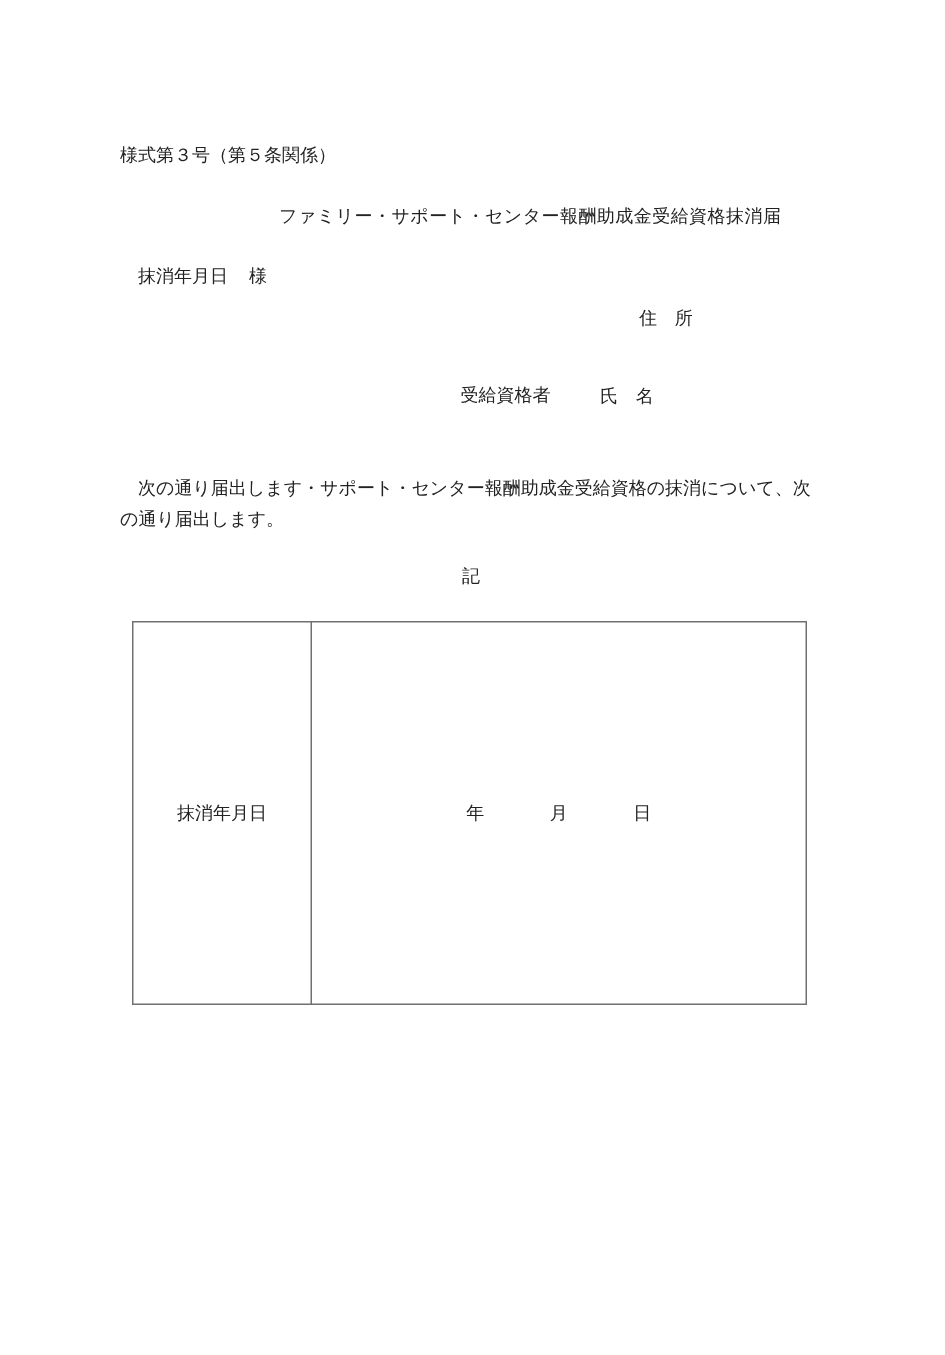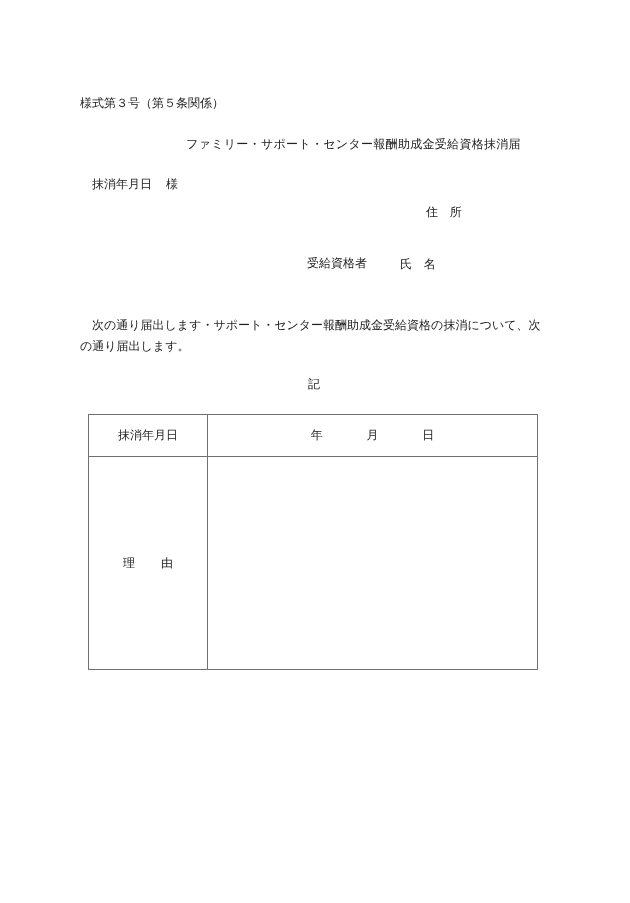--- a/index.html
+++ b/index.html
@@ -81,18 +81,14 @@
     <td>
       <span class="date-parts">
         <span>年</span>
         <span class="gap"></span>
         <span>月</span>
         <span class="gap"></span>
         <span>日</span>
       </span>
     </td>
   </tr>
-  <tr class="row-reason">
-    <td class="col-label reason-label">理 由</td>
-    <td></td>
-  </tr>
 </tbody>
   </table>
 
 </body></html>

